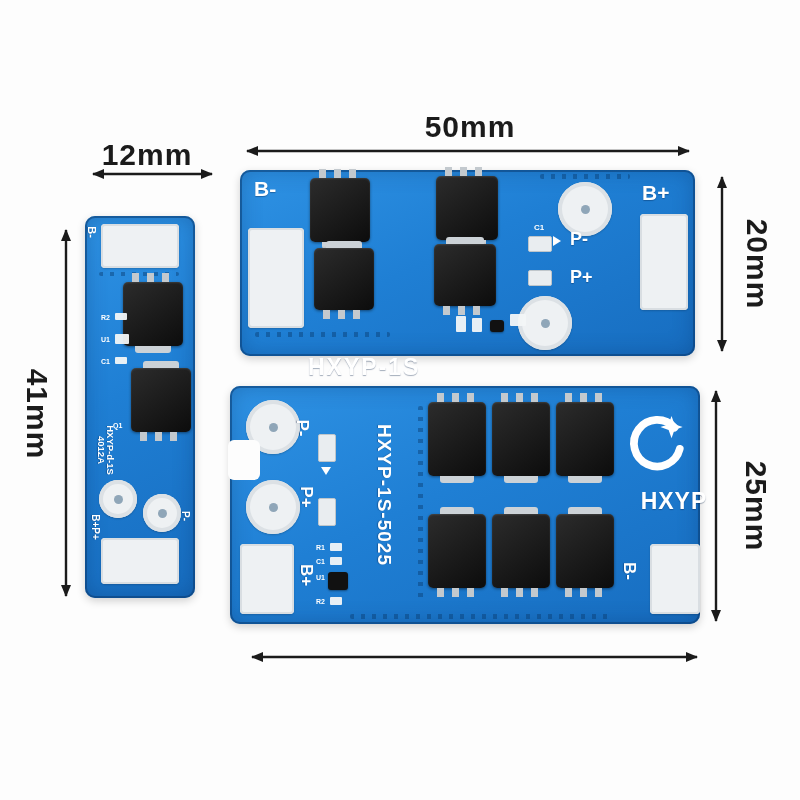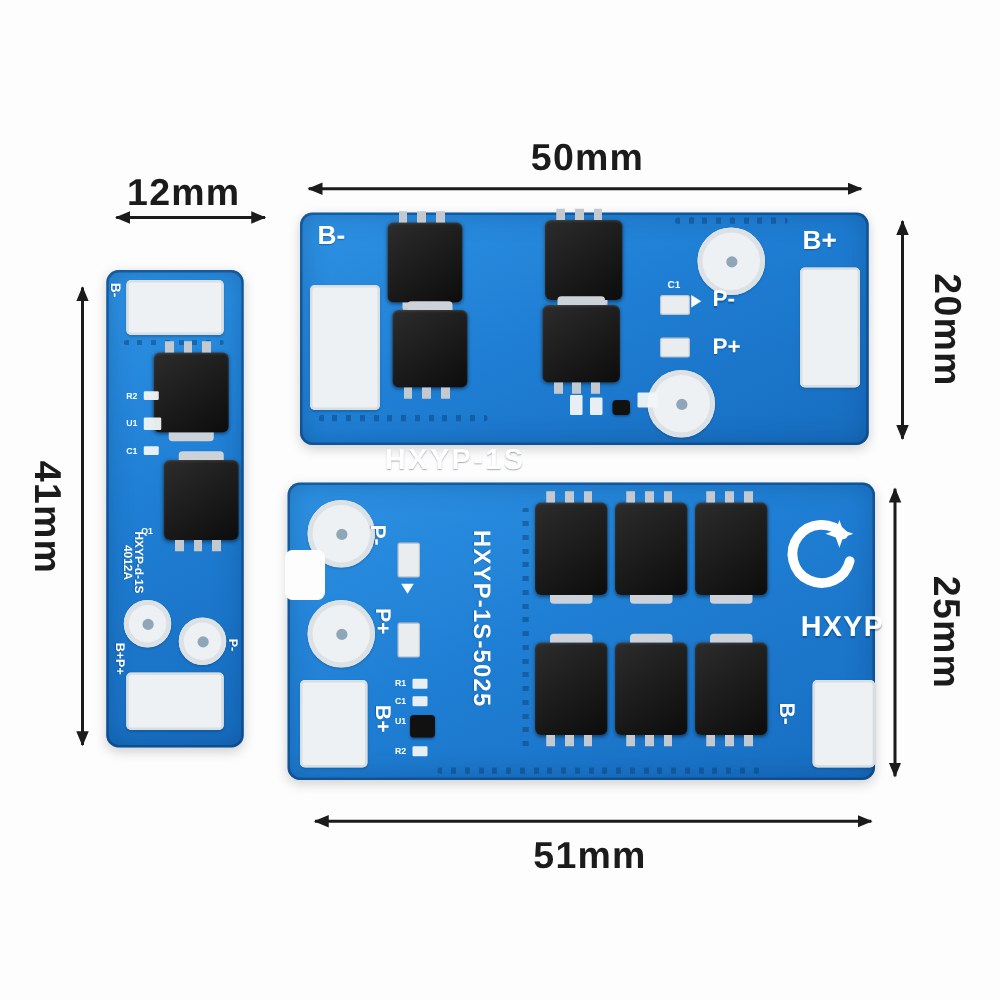--- a/index.html
+++ b/index.html
@@ -94,21 +94,20 @@
     <g>
         <line x1="252" y1="657" x2="697" y2="657" stroke="#1b1b1b" stroke-width="2.4" marker-start="url(#arrS)" marker-end="url(#arrE)"></line>
       </g>
   </svg>
 
   <div class="dim" style="left:92px;top:138px;width:110px;">12mm</div>
   <div class="dim vert" style="left:-18px;top:397px;width:110px;">41mm</div>
   <div class="dim" style="left:400px;top:110px;width:140px;">50mm</div>
   <div class="dim vert" style="left:702px;top:247px;width:110px;">20mm</div>
   <div class="dim vert" style="left:701px;top:489px;width:110px;">25mm</div>
-  <div class="dim" style="left:402px;top:668px;width:140px;">51mm</div>
 
   <div class="board" style="left:85px;top:216px;width:110px;height:382px;">
     <div class="blabel vert" style="left:-4px;top:8px;width:22px;height:16px;font-size:11px;">B-</div>
     <div class="rpad" style="left:16px;top:8px;width:78px;height:44px;"></div>
     <div class="vias" style="left:14px;top:56px;width:80px;height:4px;"></div>
 
     <div class="mosfet legs-up" style="left:38px;top:66px;width:60px;height:64px;"></div>
 
     <span class="silk-ref" style="left:16px;top:98px;">R2</span>
     <div class="sc" style="left:30px;top:97px;width:12px;height:7px;"></div>

